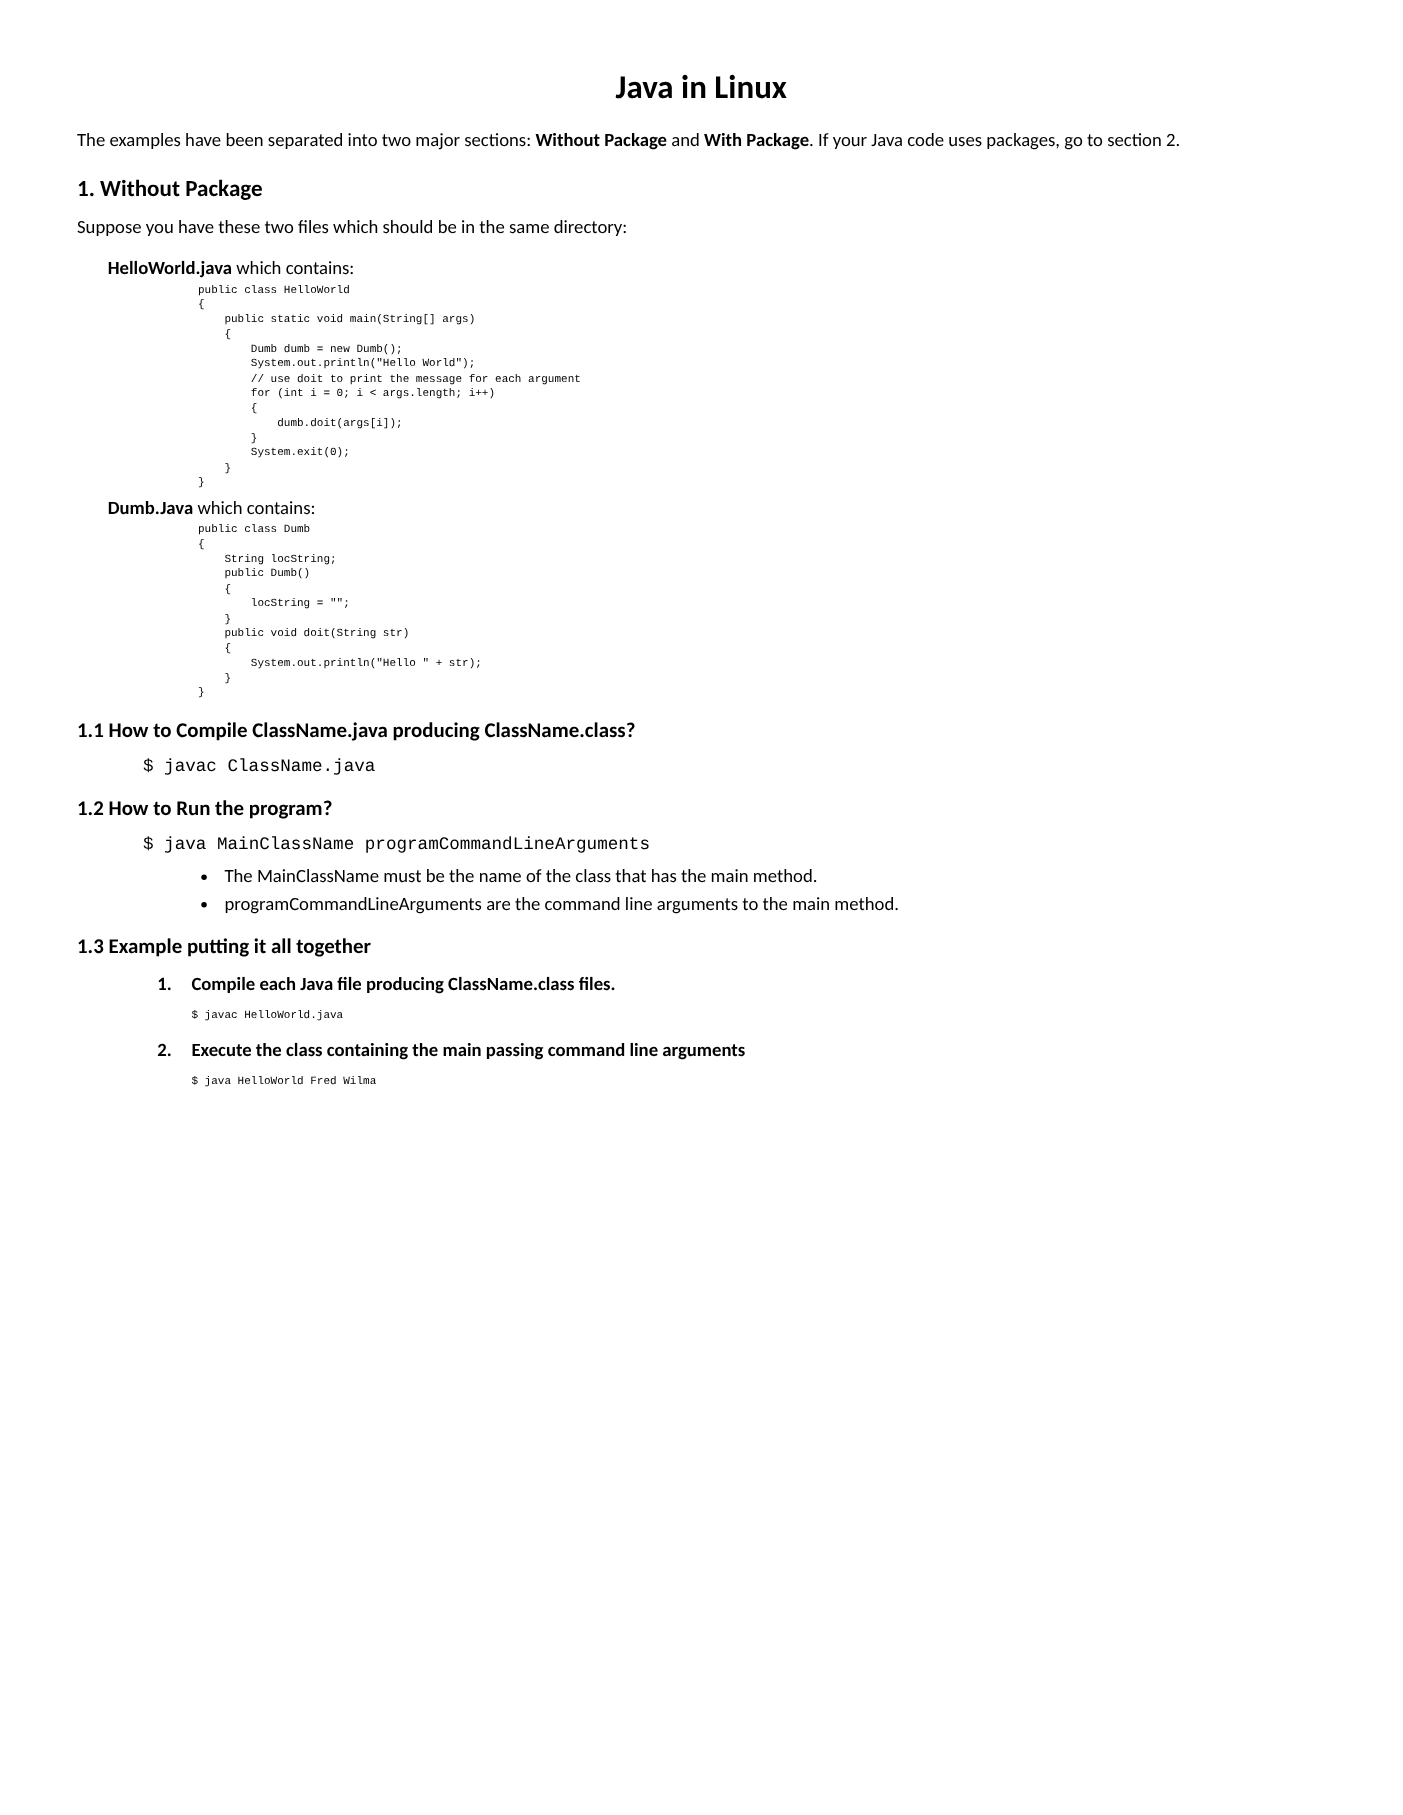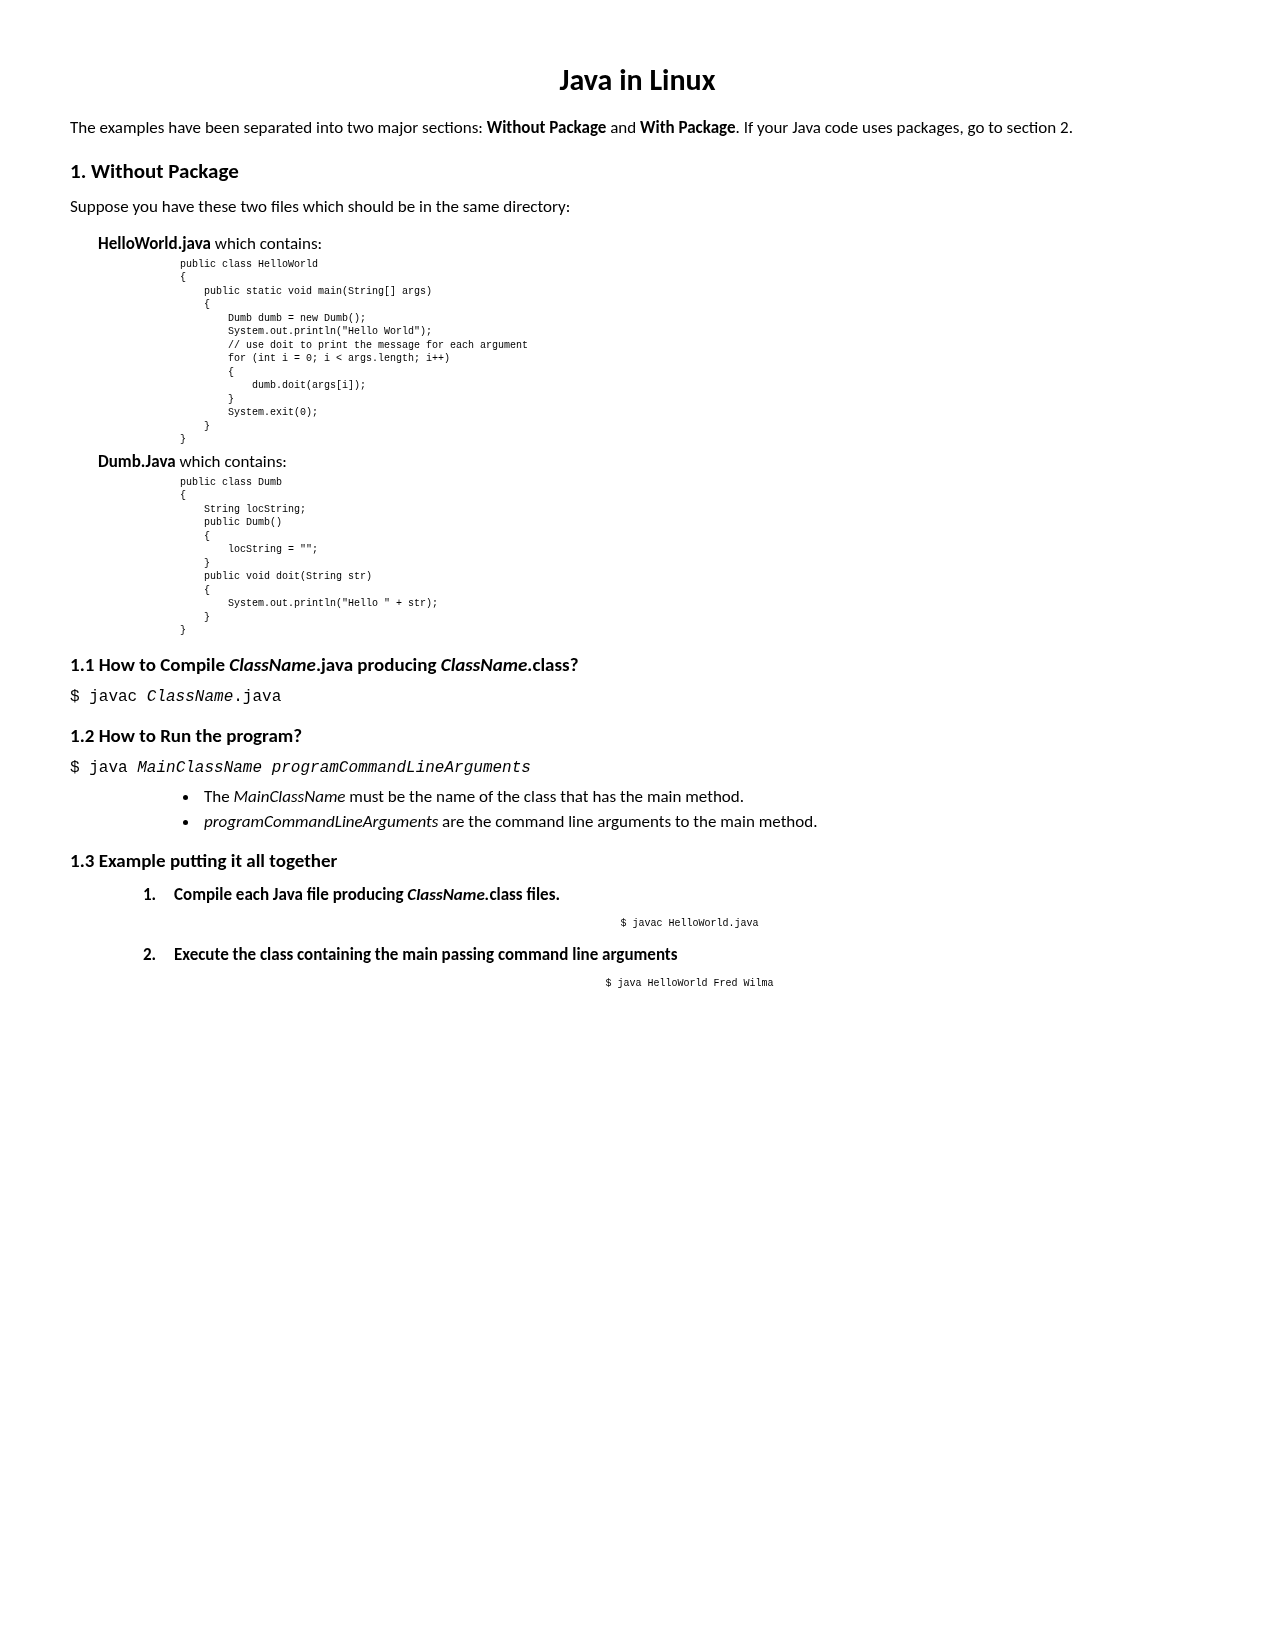--- a/index.html
+++ b/index.html
@@ -25,34 +25,34 @@
     margin: 18px 0 10px 0;
   }
   h3 {
     font-size: 19px;
     font-weight: bold;
     margin: 14px 0 10px 0;
   }
   p {
     margin: 6px 0 14px 0;
   }
-  .indent1 { }
+  .indent1 { margin-left: 60px; }
   .indent2 { margin-left: 110px; }
   pre {
     font-family: Consolas, "Courier New", monospace;
     font-size: 10px;
     margin: 2px 0 2px 0;
     white-space: pre;
     line-height: 1.35;
   }
   .mono {
     font-family: Consolas, "Courier New", monospace;
     font-size: 16px;
   }
-  .italic { font-style: italic; }
+  .italic { }
   .bold { font-weight: bold; }
   ul.bullets {
     list-style: disc;
     margin: 6px 0 10px 0;
     padding-left: 130px;
   }
   ul.bullets li {
     margin: 2px 0;
     padding-left: 4px;
   }
@@ -67,21 +67,20 @@
   }
   .file-label {
     margin-left: 28px;
     margin-top: 4px;
     margin-bottom: 2px;
   }
   .step-cmd {
     font-weight: normal;
     margin-top: 10px;
     margin-left: 0;
-    text-align: center;
   }
 </style>
 </head>
 <body>
 
 <h1>Java in Linux</h1>
 
 <p>
   <span>The examples have been separated into two major sections:  </span><span class="bold">Without Package</span><span> and </span><span class="bold">With Package</span><span>.  If your Java code uses packages, go to section 2.</span>
 </p>

